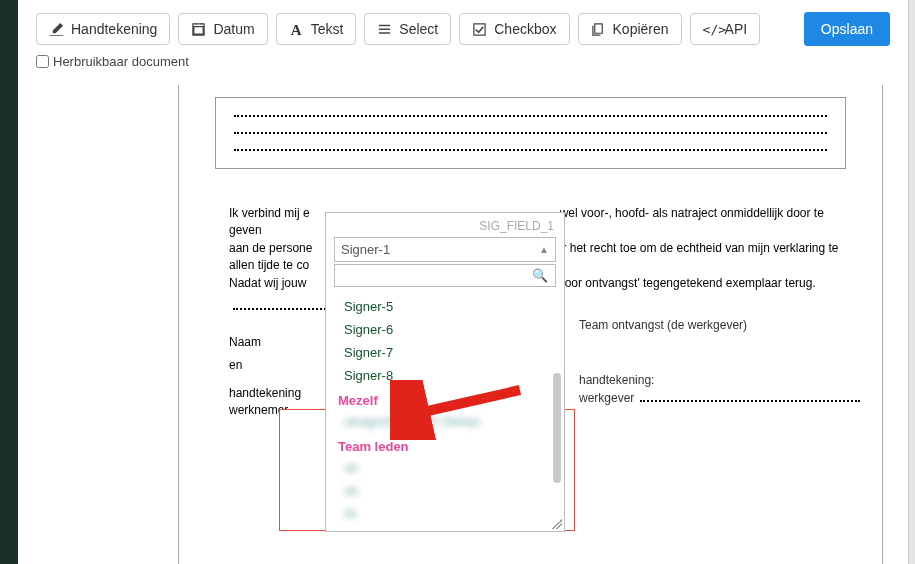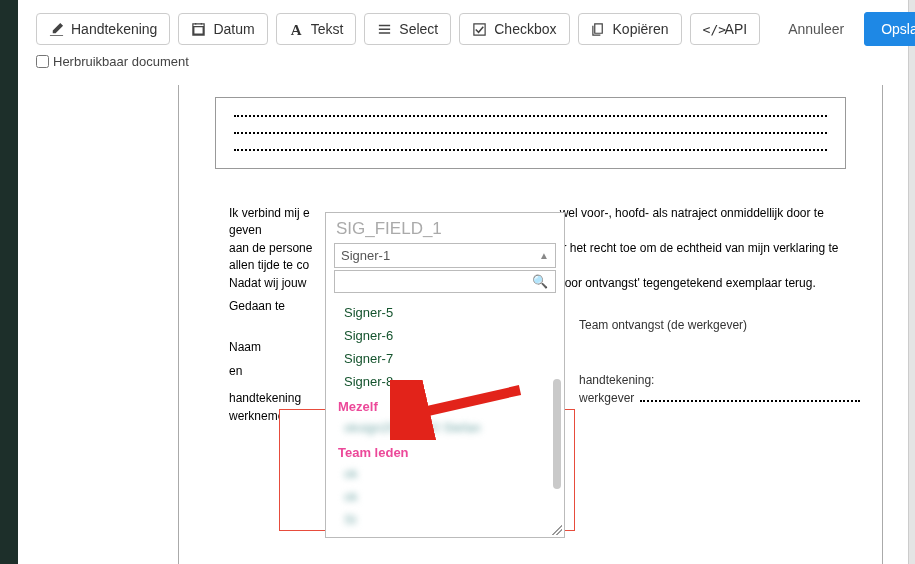--- a/index.html
+++ b/index.html
@@ -20,21 +20,21 @@
   .dotted-line { border-bottom: 2px dotted #000; height: 1px; }
   .body-text { position: absolute; left: 50px; right: 40px; top: 120px; font-size: 12px; line-height: 1.45; color: #000; }
   .body-text .row { display: flex; margin-top: 6px; }
   .body-text .lab { min-width: 120px; }
   .body-text .dots { flex: 0 0 120px; border-bottom: 2px dotted #000; margin: 0 4px; height: 12px; }
   .right-col { position: absolute; left: 400px; top: 232px; font-size: 12px; line-height: 1.45; }
   .right-col .line { display: flex; }
   .right-col .dots { width: 220px; border-bottom: 2px dotted #000; height: 12px; margin-left: 6px; }
   .sig-box { position: absolute; left: 100px; top: 324px; width: 296px; height: 122px; border: 1px solid #e74c3c; background: #fff; z-index: 3; }
   .dropdown-panel { position: absolute; left: 307px; top: 212px; width: 240px; background: #fff; border: 1px solid #bbb; z-index: 10; font-size: 13px; }
-  .dd-label { padding: 6px 10px 2px; color: #aaa; font-size: 17px; }
+  .dd-label { padding: 6px 10px 2px; color: #aaa; font-size: 12px; text-align: right; }
   .dd-select { margin: 2px 8px 2px; border: 1px solid #bbb; padding: 4px 6px; display: flex; justify-content: space-between; align-items: center; color: #555; cursor: pointer; }
   .dd-select .tri { font-size: 10px; color: #888; }
   .dd-search { margin: 0 8px 6px; border: 1px solid #bbb; display: flex; align-items: center; padding: 3px 6px; }
   .dd-search input { border: none; outline: none; flex: 1; font-size: 13px; }
   .dd-search .mag { color: #888; font-size: 13px; }
   .dd-list { position: relative; max-height: 250px; overflow: hidden; padding: 2px 0 6px; }
   .dd-item { padding: 4px 18px; color: #14532d; cursor: pointer; }
   .dd-group { padding: 6px 12px 2px; font-weight: bold; color: #ec4899; }
   .dd-item.blurred { filter: blur(3px); color: #7aa; }
   .dd-scrollbar { position: absolute; right: 3px; top: 80px; width: 8px; height: 110px; background: #c9c9c9; border-radius: 4px; }
@@ -84,21 +84,20 @@
       <svg viewBox="0 0 16 16">
           <path d="M4 2h8v10H4z M2 4v10h8" fill="none" stroke="#444" stroke-width="1.3"></path>
         </svg>
       <span>Kopiëren</span>
     </button>
     <button class="tb-btn">
       <span class="glyph">&lt;/&gt;</span>
       <span>API</span>
     </button>
     <div class="tb-spacer"></div>
-    <button class="link-btn">Annuleer</button>
     <button class="save-btn">Opslaan</button>
   </div>
 
   <div class="reuse-row">
     <input type="checkbox" style="">
     <label>Herbruikbaar document</label>
   </div>
 
   <div class="doc-area">
 
@@ -107,21 +106,20 @@
       <div class="dotted-line"></div>
       <div class="dotted-line"></div>
     </div>
 
     <div class="body-text">
       <div><span>Ik verbind mij e</span><span style="display:inline-block;width:250px;"></span><span>wel voor-, hoofd- als natraject onmiddellijk door te geven</span></div>
       <div><span>aan de persone</span><span style="display:inline-block;width:250px;"></span><span>r het recht toe om de echtheid van mijn verklaring te</span></div>
       <div><span>allen tijde te co</span></div>
       <div><span>Nadat wij jouw</span><span style="display:inline-block;width:250px;"></span><span>'voor ontvangst' tegengetekend exemplaar terug.</span></div>
       <div class="row">
-          <span class="lab">Gedaan te</span>
           <span class="dots"></span>
         </div>
       <div style="height:18px;"></div>
       <div class="row">
           <span class="lab">Naam</span>
           <span class="dots"></span>
         </div>
       <div class="row">
           <span class="lab">en</span>
         </div>

